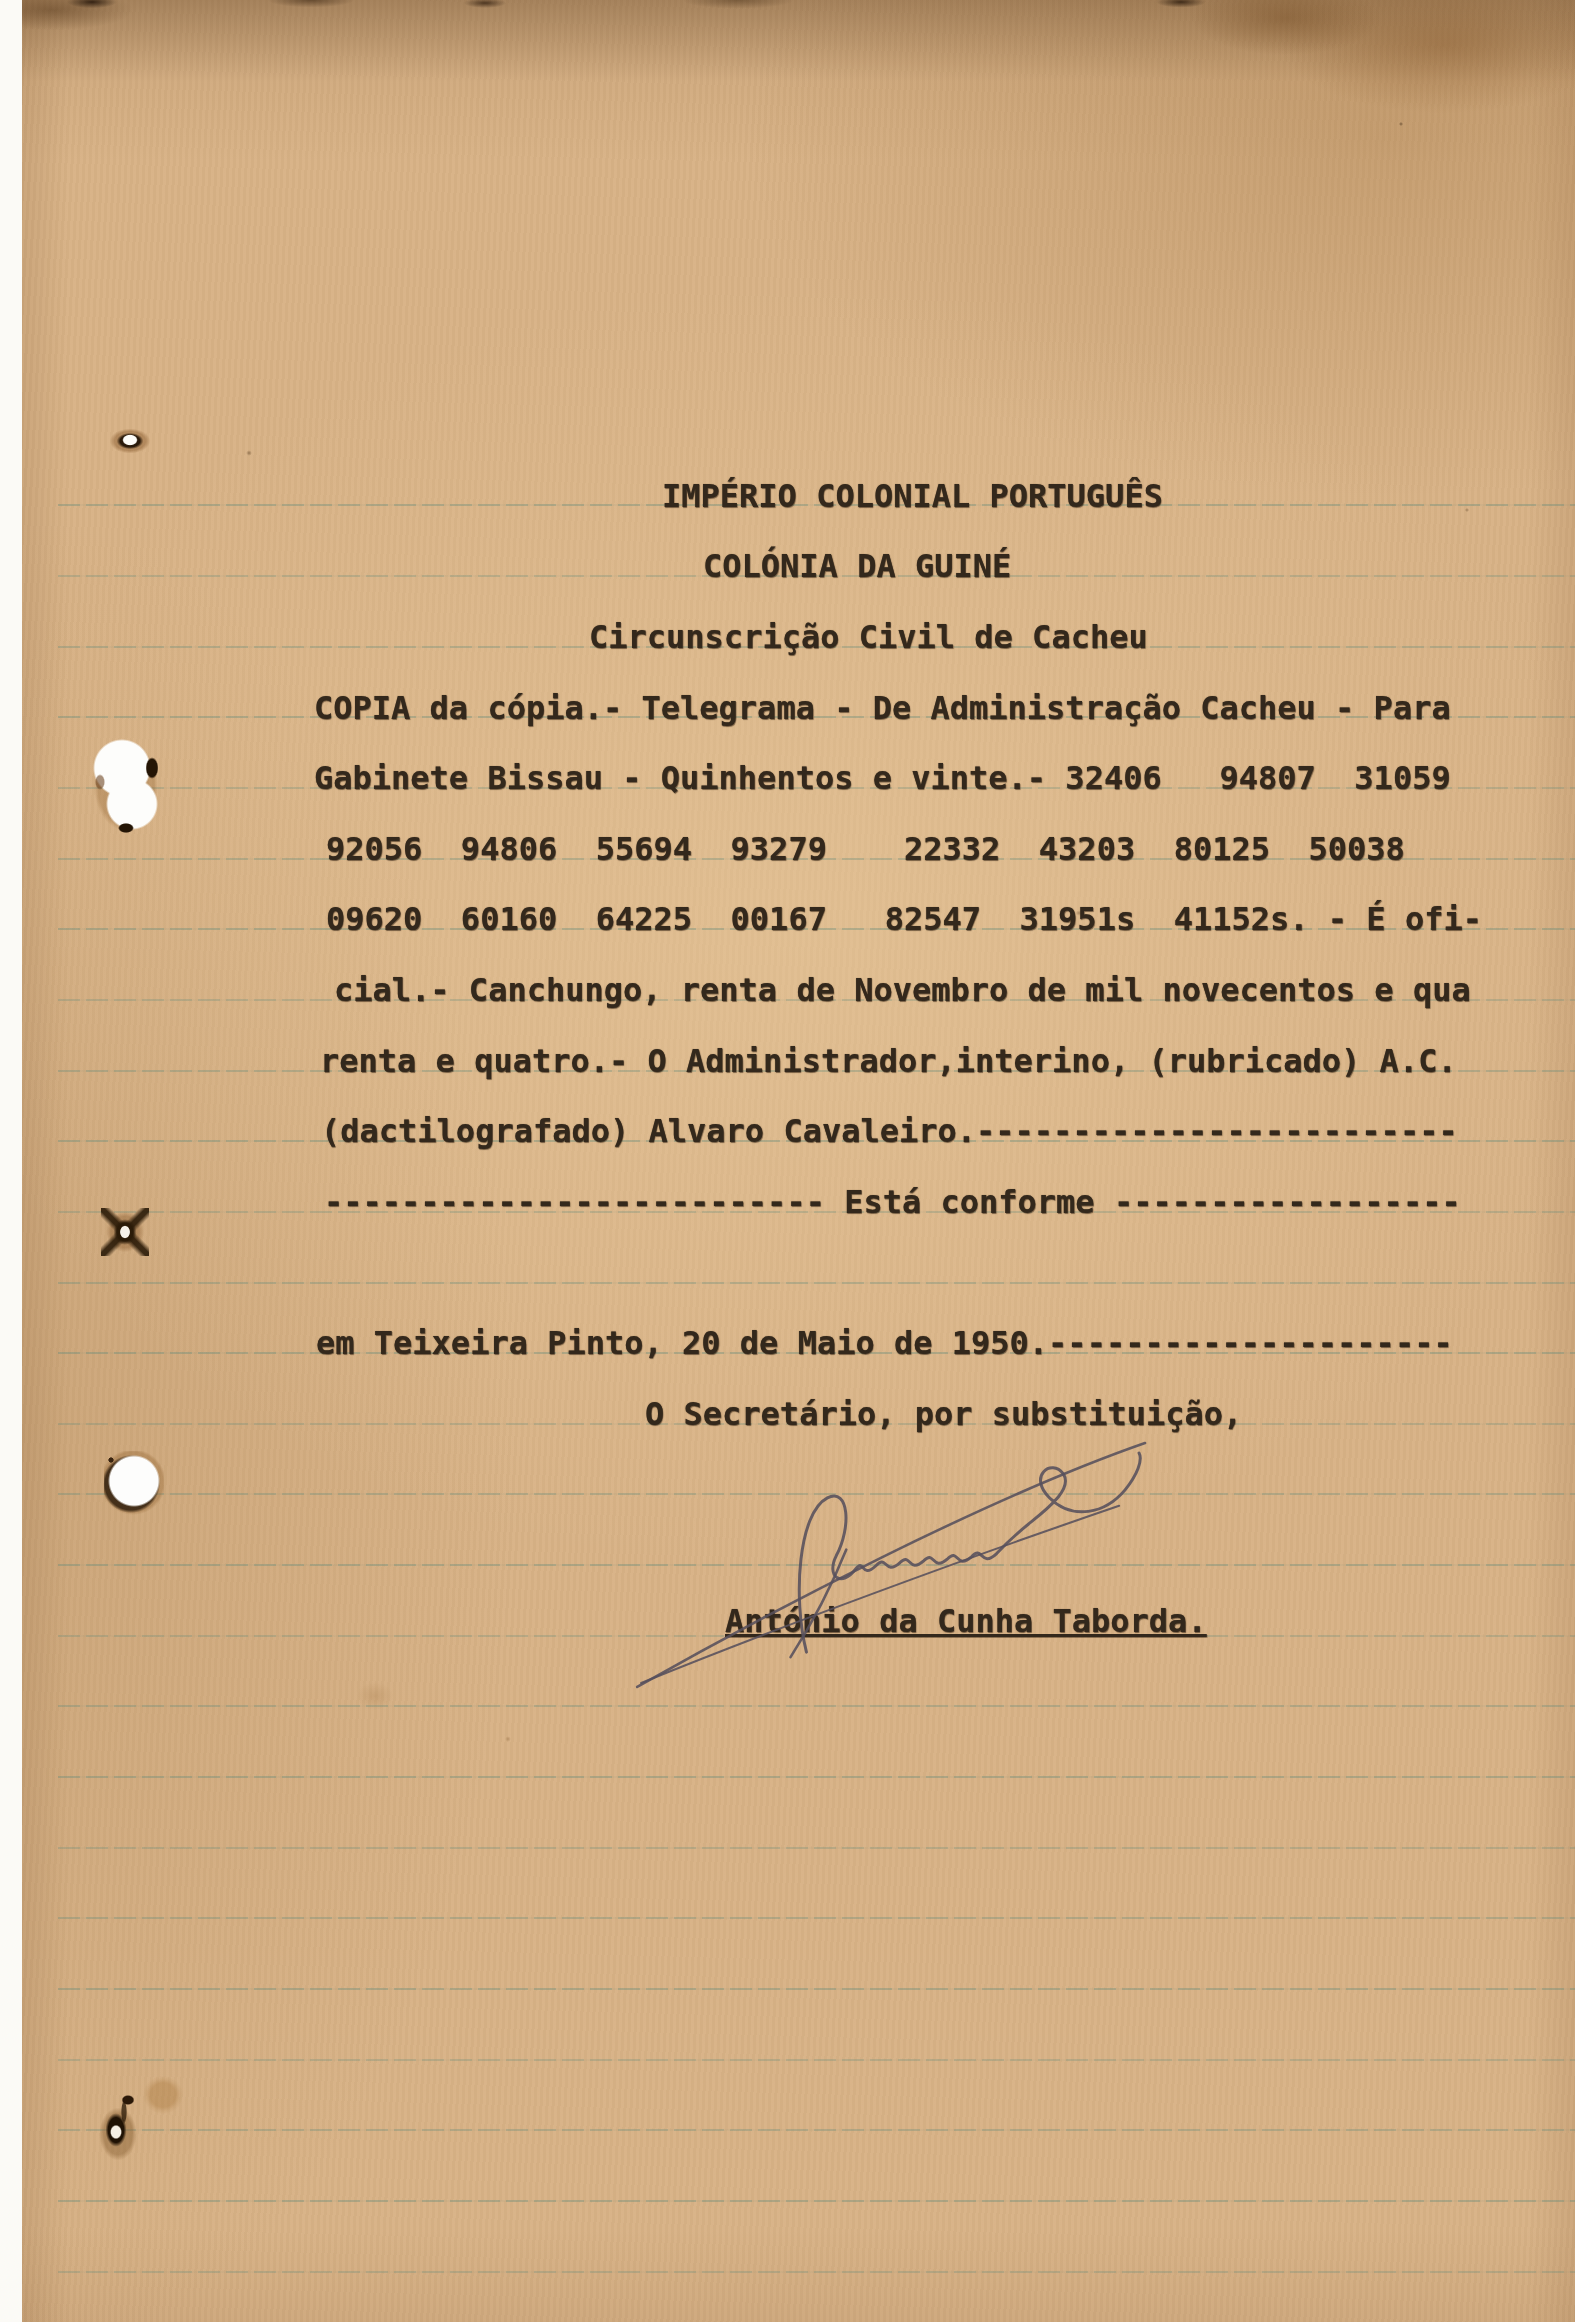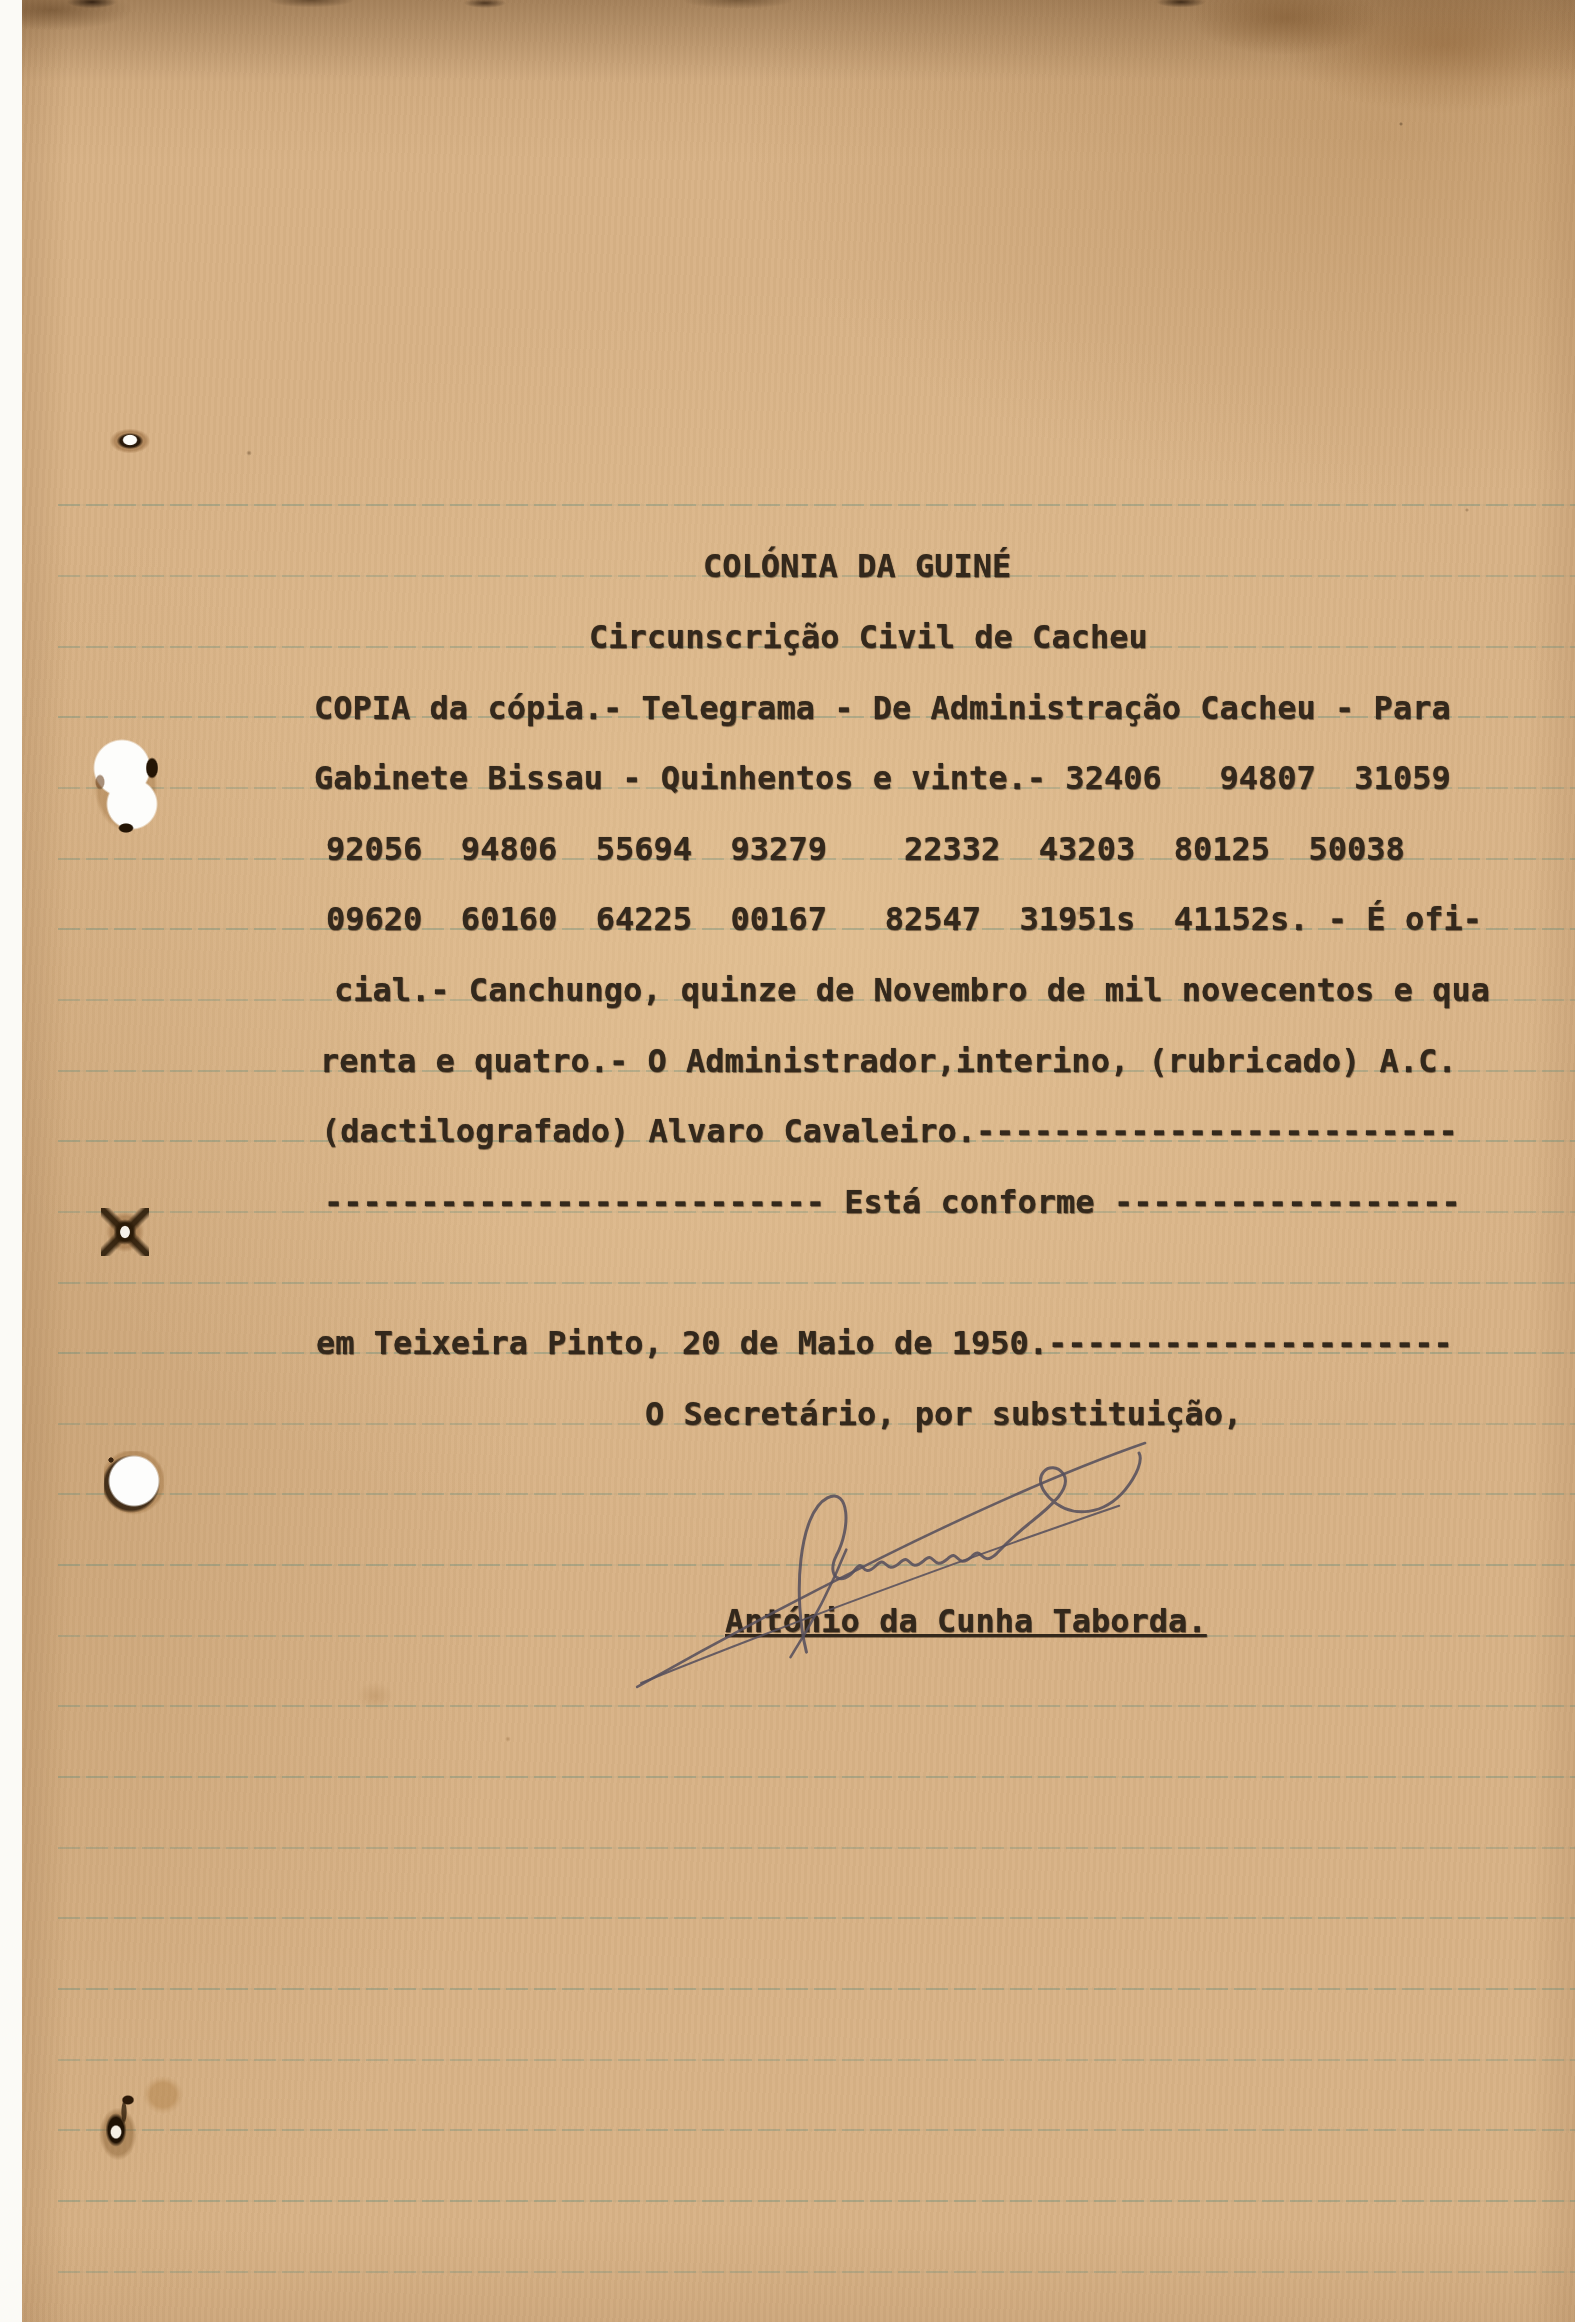--- a/index.html
+++ b/index.html
@@ -143,27 +143,28 @@
   <div class="top-edge"></div>
 
   <div class="artifact hole-tear-top"></div>
   <div class="artifact hole-blob"></div>
   <div class="artifact hole-star"></div>
   <div class="artifact hole-punch"></div>
   <div class="artifact hole-tear-bottom"></div>
   <div class="artifact stain-bottom"></div>
 
   <div class="typed">
+    <div class="tl l0">IMPÉRIO COLONIAL PORTUGUÊS</div>
     <div class="tl l1">COLÓNIA DA GUINÉ</div>
     <div class="tl l2">Circunscrição Civil de Cacheu</div>
     <div class="tl l3">COPIA da cópia.- Telegrama - De Administração Cacheu - Para</div>
     <div class="tl l4">Gabinete Bissau - Quinhentos e vinte.- 32406   94807  31059</div>
     <div class="tl l5">92056  94806  55694  93279    22332  43203  80125  50038</div>
     <div class="tl l6">09620  60160  64225  00167   82547  31951s  41152s. - É ofi-</div>
-    <div class="tl l7">cial.- Canchungo, quinze de Novembro de mil novecentos e qua</div>
+    <div class="tl l7">cial.- Canchungo, renta de Novembro de mil novecentos e qua</div>
     <div class="tl l8">renta e quatro.- O Administrador,interino, (rubricado) A.C.</div>
     <div class="tl l9">(dactilografado) Alvaro Cavaleiro.-------------------------</div>
     <div class="tl l10">-------------------------- Está conforme ------------------</div>
     <div class="tl l12">em Teixeira Pinto, 20 de Maio de 1950.---------------------</div>
     <div class="tl l13">O Secretário, por substituição,</div>
     <div class="tl l16">António da Cunha Taborda.</div>
   </div>
 
   <svg class="sig" viewBox="0 0 700 300" xmlns="http://www.w3.org/2000/svg">
     <path d="M188,270 C320,195 540,80 698,25" stroke-width="2.6"></path>

